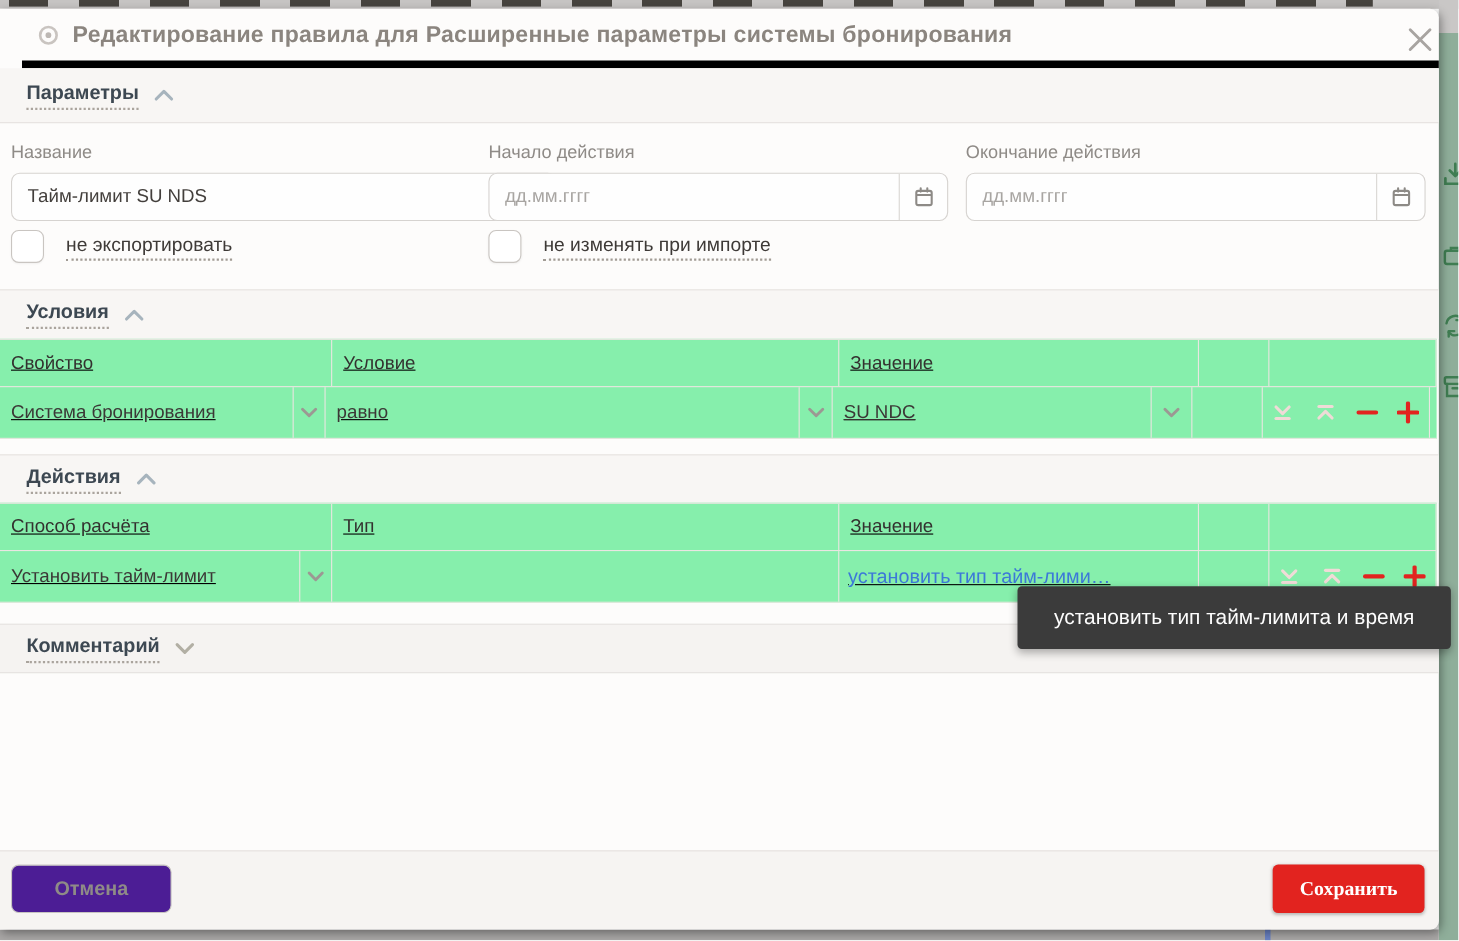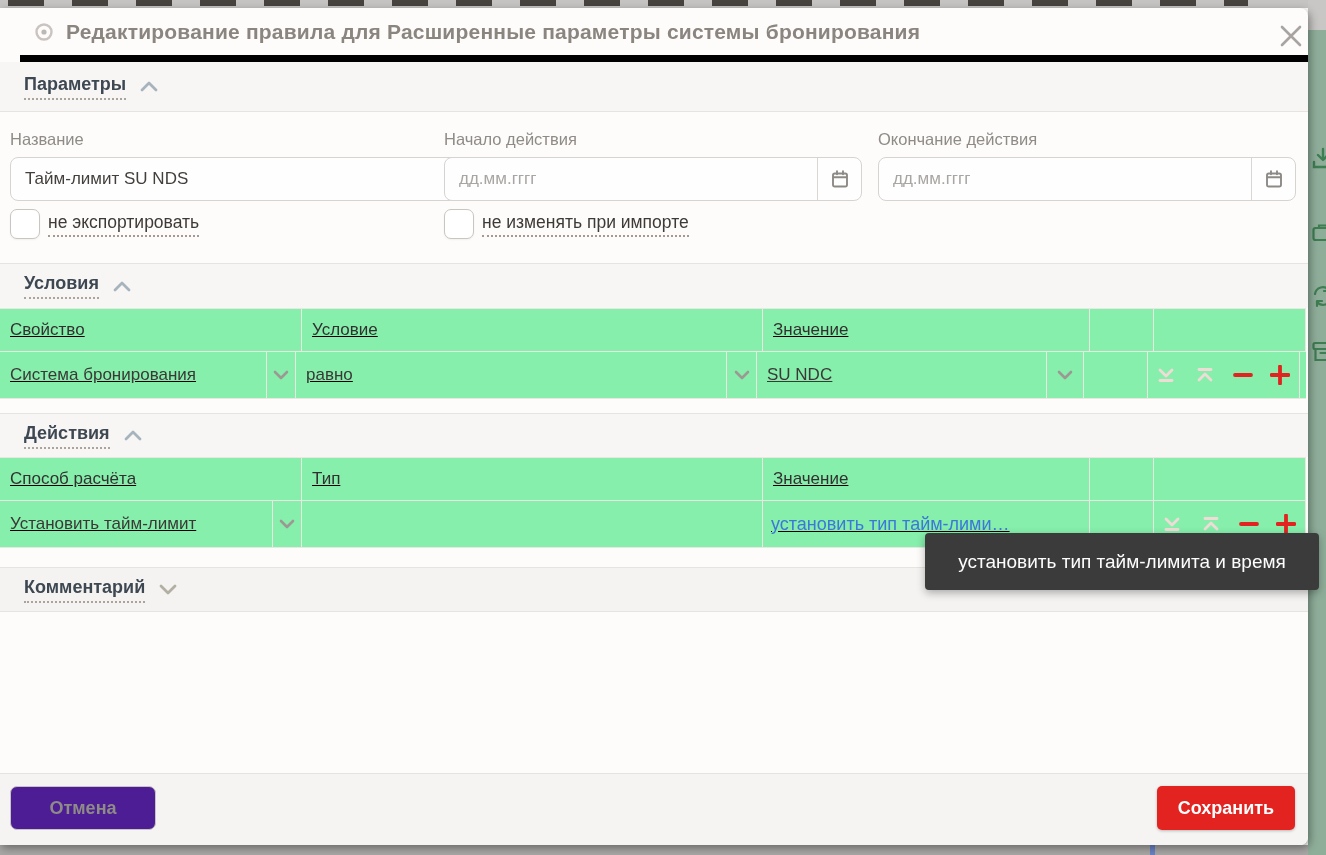--- a/index.html
+++ b/index.html
@@ -47,21 +47,21 @@
   .date-wrap { position:absolute; top:149px; width:418px; height:44px; border:1px solid #d6d3d0; border-radius:8px;
     background:#fefefe; display:flex; overflow:hidden; }
   .dw-start { left:444px; }
   .dw-end   { left:878px; }
   .date-input { flex:1; border:none; outline:none; background:none; font-family:"Liberation Sans", sans-serif;
     font-size:17px; color:#433f3c; padding:0 14px; }
   .date-input::placeholder { color:#a8a5a2; }
   .cal-btn { width:44px; border:none; border-left:1px solid #d9d6d3; background:none; cursor:pointer;
     display:flex; align-items:center; justify-content:center; }
 
-  .cb-row { position:absolute; top:201px; display:flex; align-items:center; gap:8px; }
+  .cb-row { position:absolute; top:201px; display:flex; align-items:center; gap:20px; }
   .cb-row1 { left:10px; } .cb-row2 { left:444px; }
   .checkbox { width:30px; height:30px; background:#fff; border:1px solid #c9c5c1; border-radius:7px; cursor:pointer;
     box-shadow:0 1px 2px rgba(0,0,0,.05); }
   .cb-label { font-size:17.5px; color:#3e3a37; border-bottom:2px dotted #a19b94; padding-bottom:2px; cursor:pointer; }
 
   
   .tbl { position:absolute; left:0; width:1306px; border-top:1px solid #eae6e2; background:#86efac;text-decoration:underline; }
   .tbl-cond { top:300px; } .tbl-act { top:449px; }
   .trow { display:flex; width:1306px; border-bottom:1px solid #eae6e2; }
   .hrow { height:43px; } .drow { height:47px; }
@@ -80,21 +80,21 @@
   .tooltip { position:absolute; left:925px; top:533px; width:394px; height:57px; background:#3b3b3b; border-radius:4px;
     z-index:6; display:flex; align-items:center; justify-content:center; box-shadow:0 3px 8px rgba(0,0,0,.3); }
   .tooltip span { color:#fdfdfd; font-size:19px; white-space:nowrap; }
 
   
   .footer { position:absolute; left:0; top:765px; width:1308px; height:72px; background:#f6f4f2; border-top:1px solid #e5e2df; }
   .btn-cancel { position:absolute; left:10px; top:12px; width:146px; height:44px; background:#4c1d95;
     border:1px solid #c7c4c1; border-radius:7px; font-family:"Liberation Sans", sans-serif;
     font-size:18px; font-weight:bold; color:#8f8b87; cursor:pointer; }
   .btn-save { position:absolute; right:13px; top:12px; width:138px; height:44px; background:#e2231f;
-    border:none; border-radius:5px; font-family:Liberation Sans, sans-serif;
+    border:none; border-radius:5px; font-family:Liberation Serif, serif;
     font-size:18px; font-weight:bold; color:#ffffff; cursor:pointer; box-shadow:0 1px 3px rgba(0,0,0,.25); }
 </style>
 </head>
 <body>
 
 <div class="stage">
 
   <div class="bg-top">
     <div class="bg-top-dashes"></div>
     <div class="bg-top-red"></div>

